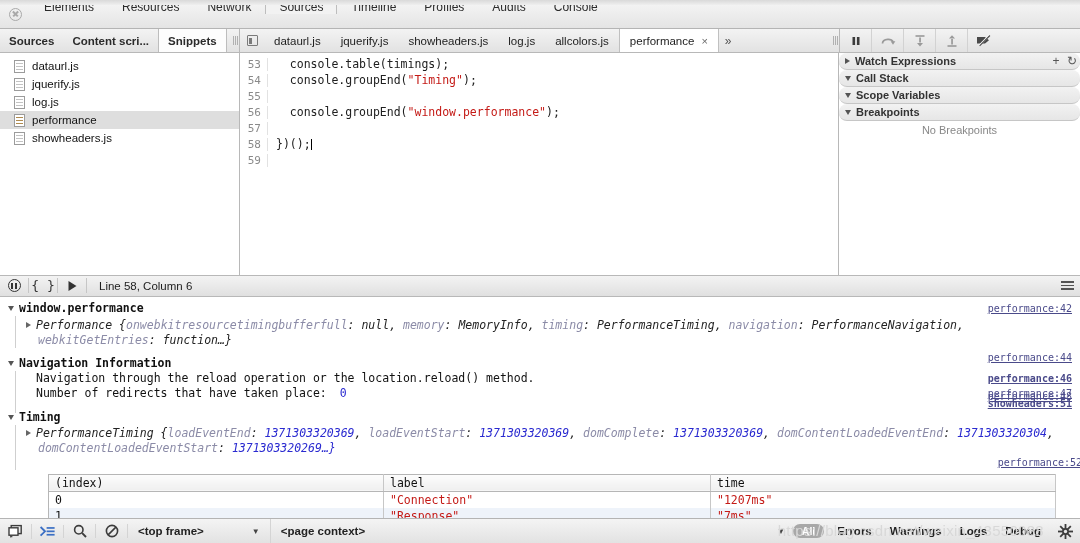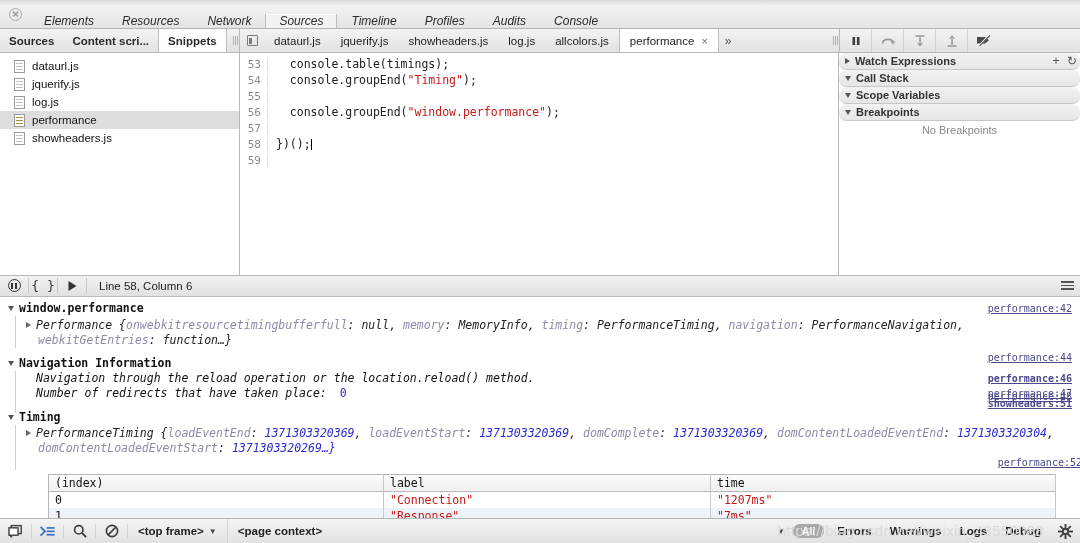--- a/index.html
+++ b/index.html
@@ -25,21 +25,21 @@
   }
   .close-dot .ring {
     width:13px;height:13px;border-radius:50%;
     border:1.6px solid #a9a9a9; position:relative;
   }
   .close-dot .ring:before, .close-dot .ring:after{
     content:""; position:absolute; background:#a9a9a9; left:50%; top:50%;
   }
   .close-dot .ring:before{ width:7px;height:1.5px;margin-left:-3.5px;margin-top:-.75px;transform:rotate(45deg);}
   .close-dot .ring:after{ width:7px;height:1.5px;margin-left:-3.5px;margin-top:-.75px;transform:rotate(-45deg);}
-  .panel-tabs { display:flex; align-items:flex-end;font-style:italic; }
+  .panel-tabs { display:flex; align-items:flex-start; }
   .panel-tab {
     padding:0 13px; display:flex; align-items:center;
     font-size:12px; color:#2b2b2b; cursor:default;
     border-right:1px solid transparent; border-left:1px solid transparent;
   }
   .panel-tab.active {
     background:#f2f2f2;
     border-left:1px solid #bdbdbd; border-right:1px solid #bdbdbd;
     box-shadow: inset 0 1px 0 #fff;
   }
@@ -126,41 +126,41 @@
   .grp-title .tri { margin-top:5px; }
   .grp-body { border-left:1px solid #cfcfcf; margin-left:7px; padding-left:10px; }
   .obj { color:#222; font-style:italic; }
   .okey { color:#8b8ba7; font-style:italic; }
   .oval-null { color:#222; font-style:italic; }
   .onum { color:#2a2ad0; font-style:italic; }
   .otype { color:#222; font-style:italic; }
   .dtri { display:inline-block; width:0;height:0;
           border-left:5px solid #666;border-top:3.5px solid transparent;border-bottom:3.5px solid transparent;
           margin-right:5px; vertical-align:1px;}
-  .plain { color:#111;font-style:italic; }
+  .plain { color:#111; }
   .num-blue { color:#2a2ad0; }
 
   
   .ctable { margin:4px 0 0 48px; border:1px solid #b6b6b6; border-collapse:collapse;
             width:1008px; background:#fff; }
   .ctable th, .ctable td { border-right:1px solid #c7c7c7; text-align:left;
             padding:1px 0 1px 6px; font-weight:normal; height:16px; font-size:11.5px;
             font-family:"DejaVu Sans Mono","Liberation Mono",monospace; }
   .ctable th { background:linear-gradient(#fdfdfd,#efefef); border-bottom:1px solid #b6b6b6; color:#111; font-weight:normal;}
   .ctable tr.odd td { background:#eef3fa; }
   .ctable td.idx { color:#111; }
   .ctable td.strv { color:#c41a16; }
   .col-idx{ width:335px; } .col-label{ width:327px; }
 
   
   .bottom-bar { flex:0 0 25px; height:25px; display:flex; align-items:center;
                 background:linear-gradient(#f4f4f4,#e2e2e2); border-top:1px solid #b4b4b4; position:relative;}
   .bb-btn { width:32px; display:flex;align-items:center;justify-content:center; border-right:1px solid #d4d4d4;}
   .bb-sel { display:flex; align-items:center; padding:0 10px; font-size:11.5px; font-weight:bold; color:#222;
-            border-right:1px solid #d4d4d4; height:25px;}
+            border-right:1px solid #d4d4d4; height:25px;gap:43px;}
   .bb-sel .cv{ margin-left:5px; font-size:8px; color:#444;}
   .bb-ctx { display:flex; align-items:center; padding:0 10px; font-size:11.5px; font-weight:bold; color:#222; }
   .bb-spacer{flex:1;}
   .bb-filter-tri{ padding:0 8px; font-size:8px; color:#444;}
   .pill { background:#a8a8a8; color:#fff; border-radius:9px; padding:1px 9px; font-size:10.5px; font-weight:bold;
           margin-right:4px; }
   .bb-link { padding:0 9px; font-size:11.5px; font-weight:bold; color:#222; }
   .gear { width:30px; display:flex;align-items:center;justify-content:center;}
   .watermark { position:absolute; right:36px; bottom:4px; font-size:15px; color:#d8d8d8;
                font-family:"Liberation Sans",sans-serif; letter-spacing:.3px; white-space:nowrap;}

